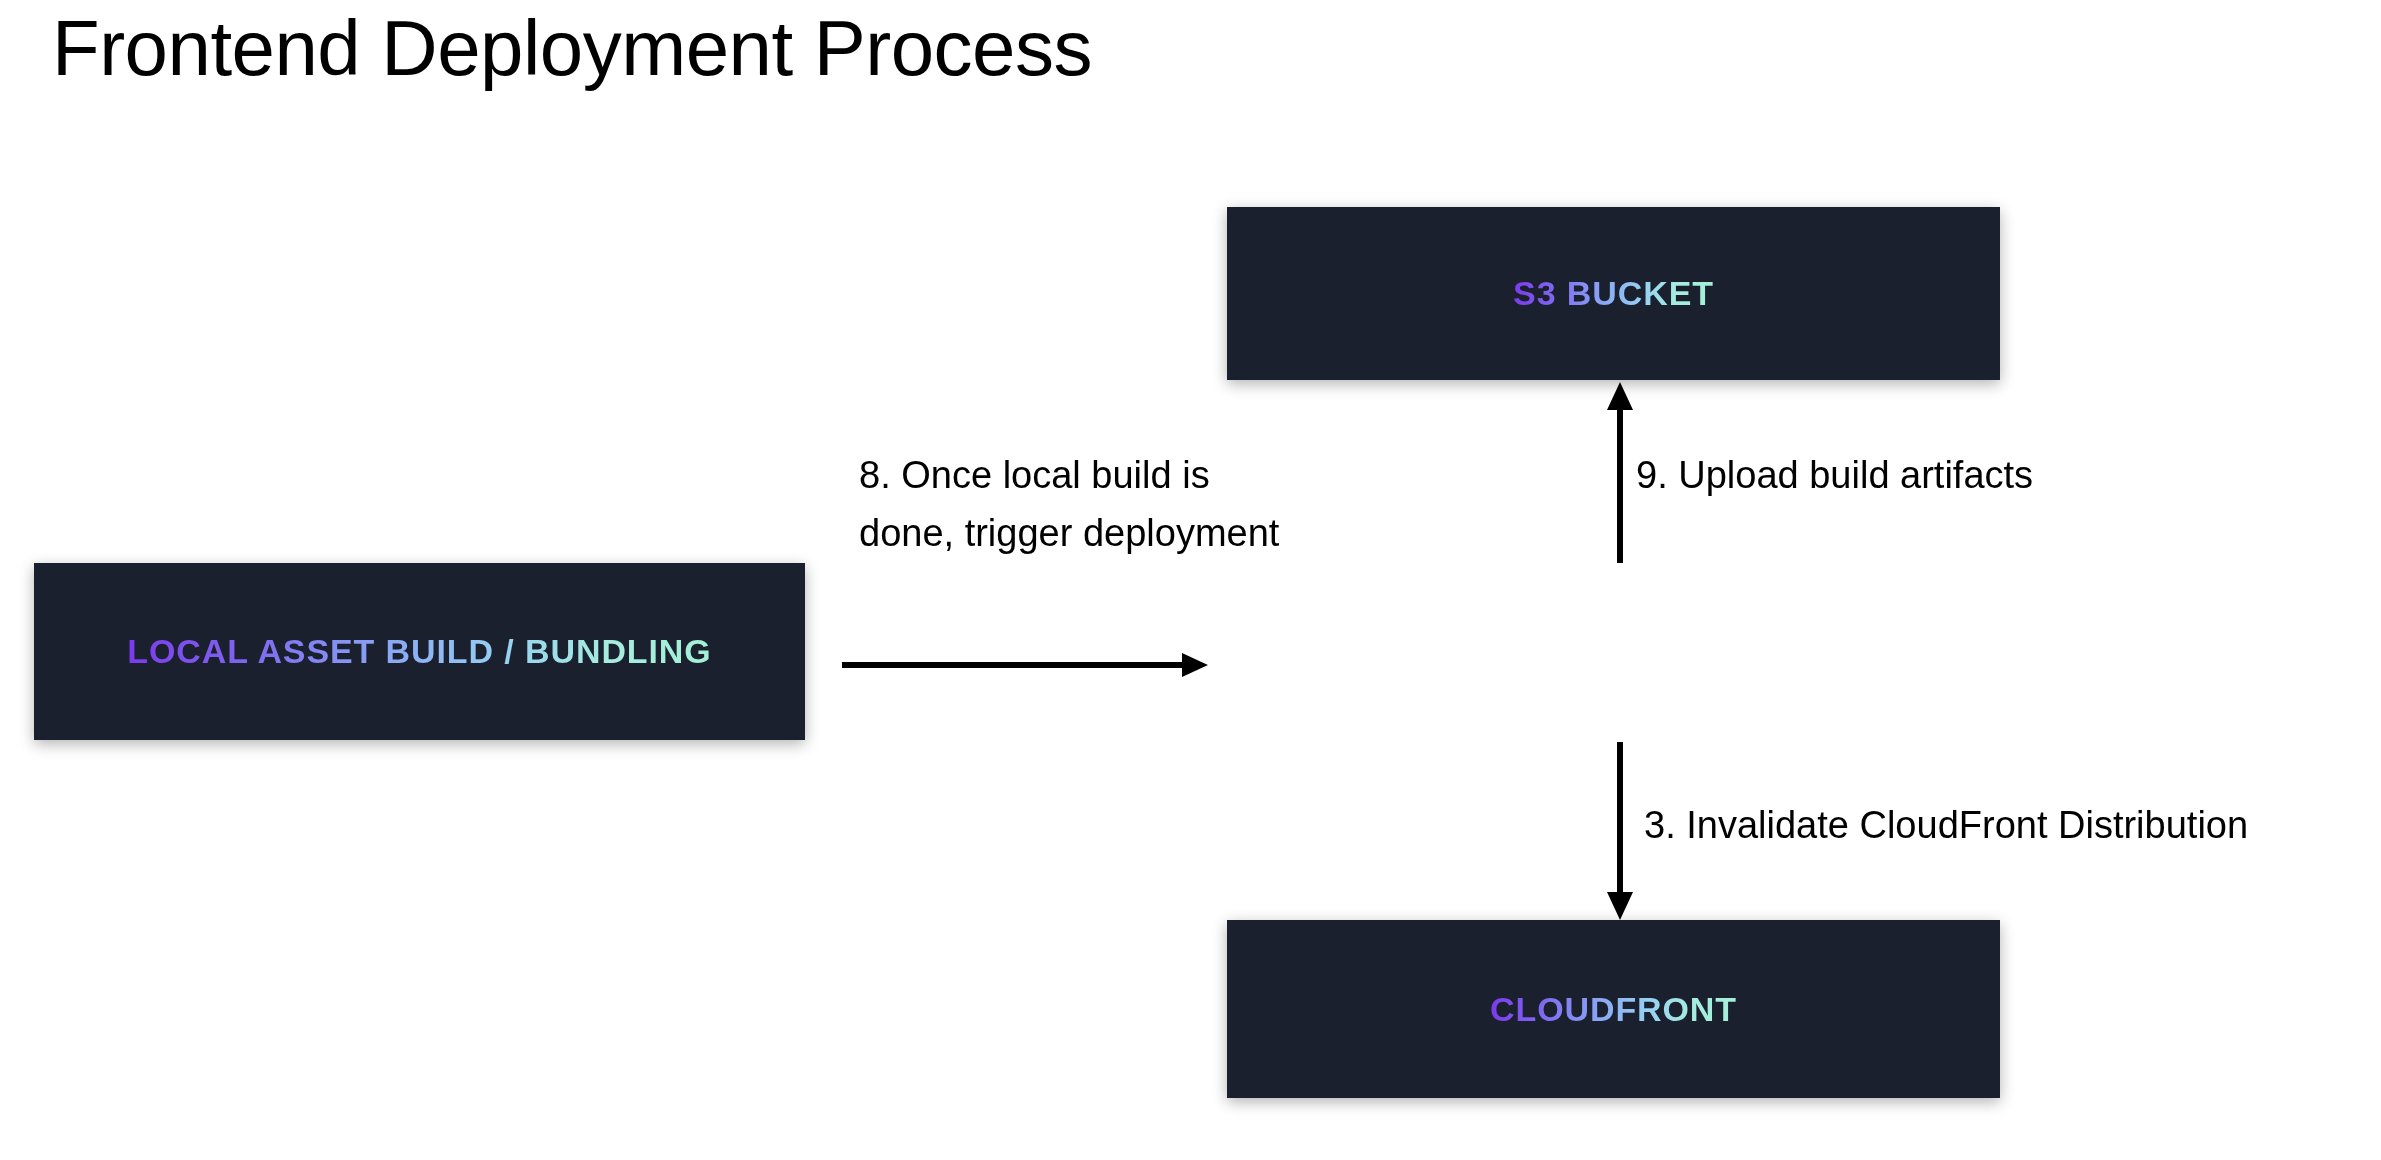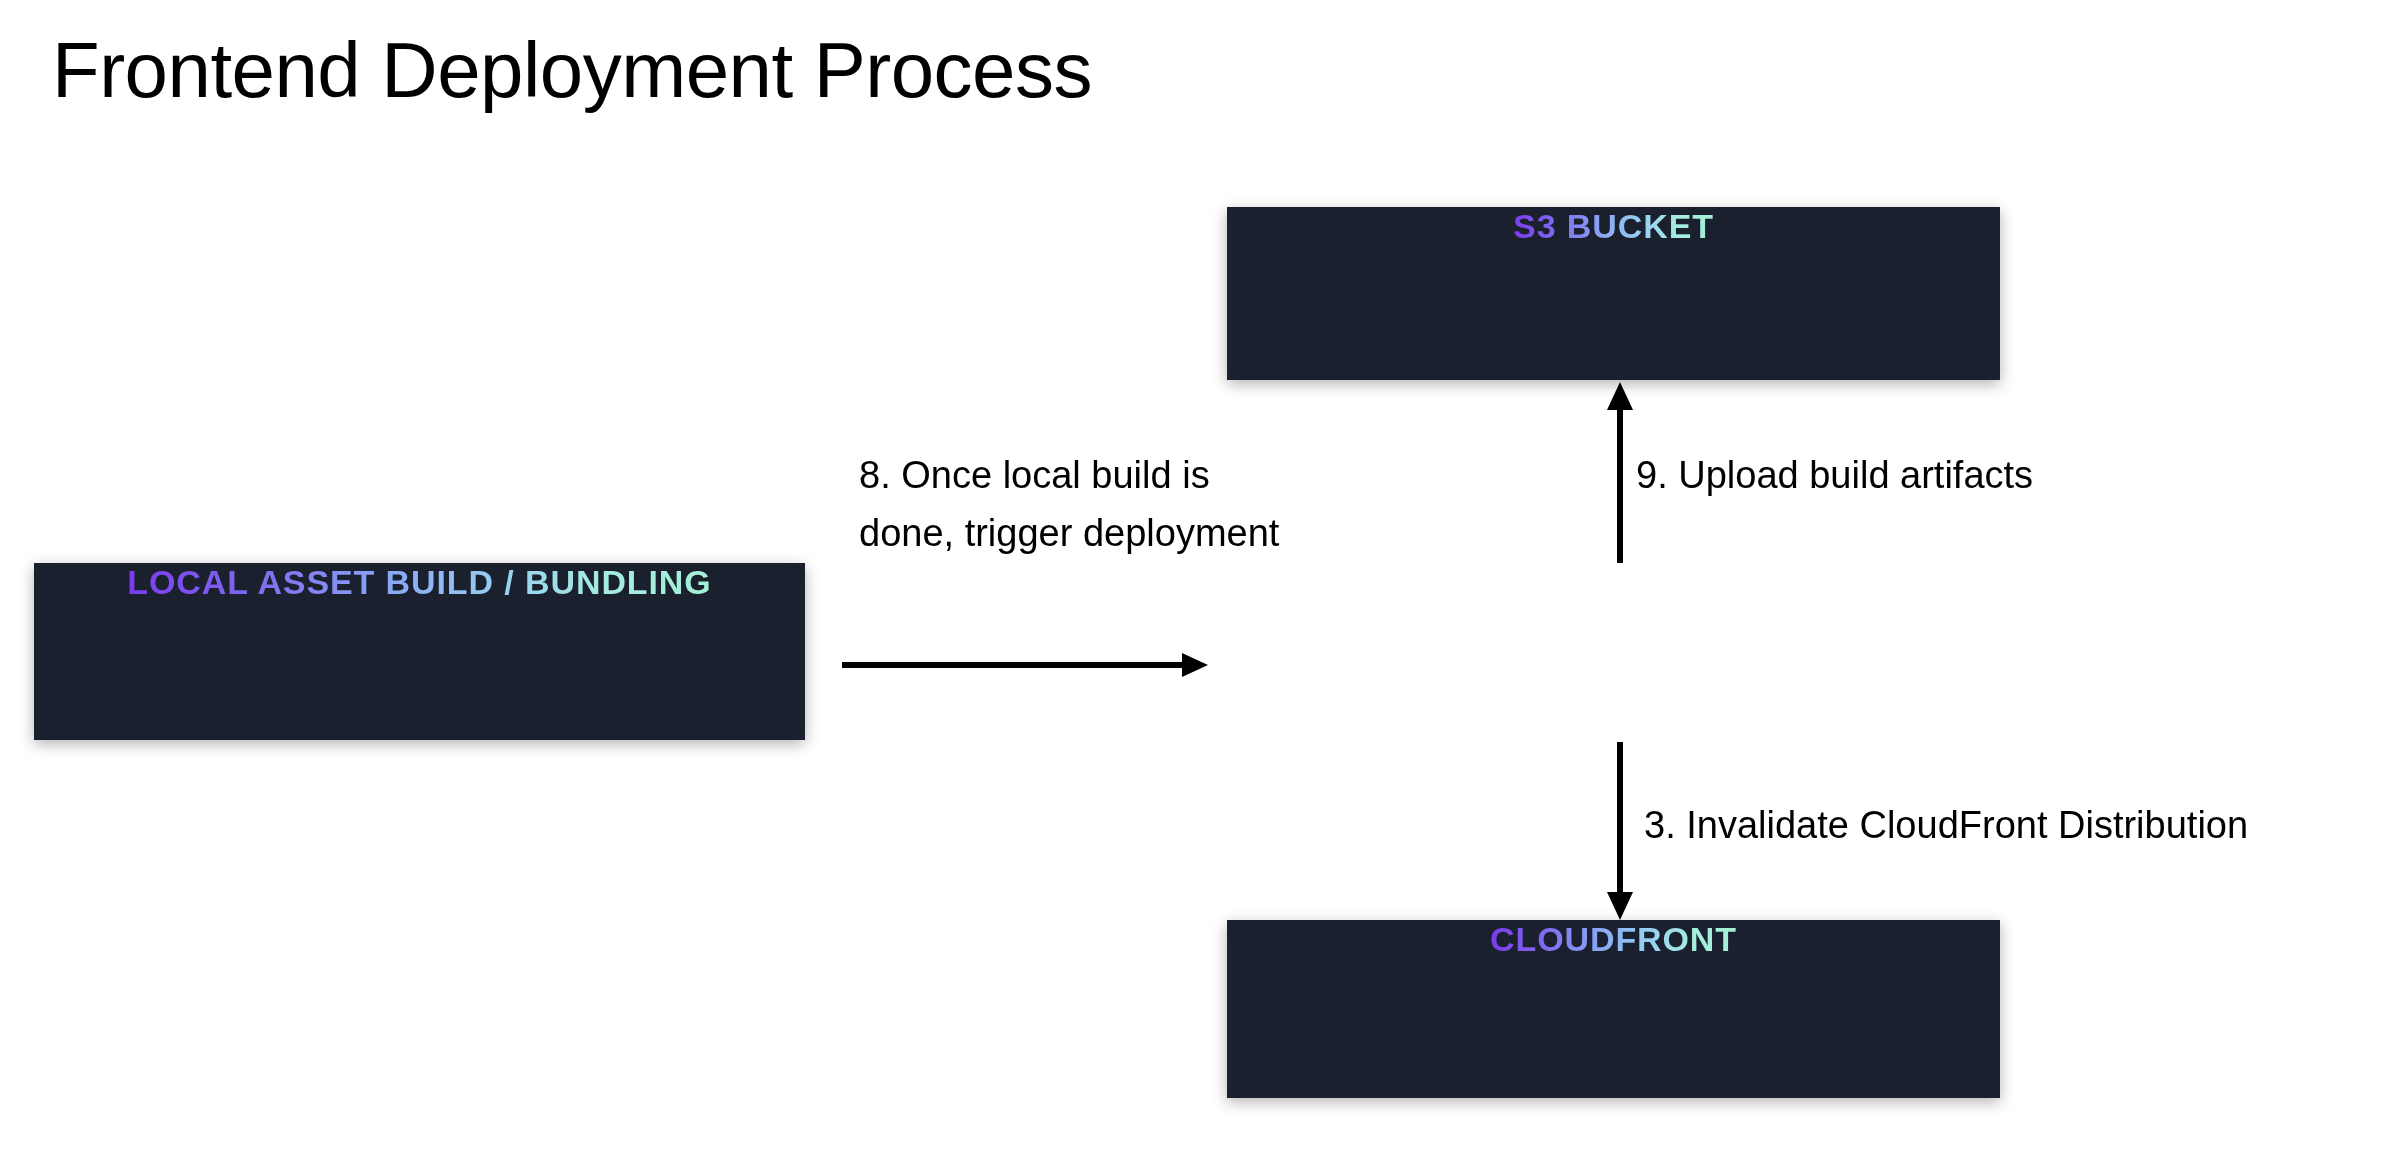--- a/index.html
+++ b/index.html
@@ -6,33 +6,33 @@
   html, body {
     width:2381px; height:1160px;
     background:#ffffff;
     font-family:"Liberation Sans", sans-serif;
     overflow:hidden;
   }
   #canvas { position:relative; width:2381px; height:1160px; background:#ffffff; }
 
   
   #page-title {
-    position:absolute; left:52px; top:26px;
+    position:absolute; left:52px; top:4px;
     font-size:78px; line-height:88px;
     font-weight:400; color:#000000;
     letter-spacing:-0.5px;
     white-space:nowrap;
   }
 
   
   .node {
     position:absolute;
     background:#1a202e;
     box-shadow:0 4px 14px rgba(0,0,0,0.30);
-    display:flex; justify-content:center;
+    display:flex; align-items:center; justify-content:center;
   }
   .node-label {
     font-size:34px;
     font-weight:700;
     letter-spacing:0.9px;
     text-transform:uppercase;
     white-space:nowrap;
     background-image:linear-gradient(90deg,#7c3aed 0%,#7f6bf0 22%,#8aa8f4 45%,#96d0f2 64%,#a6ecdf 82%,#a4f0d6 100%);
     -webkit-background-clip:text;
     background-clip:text;

